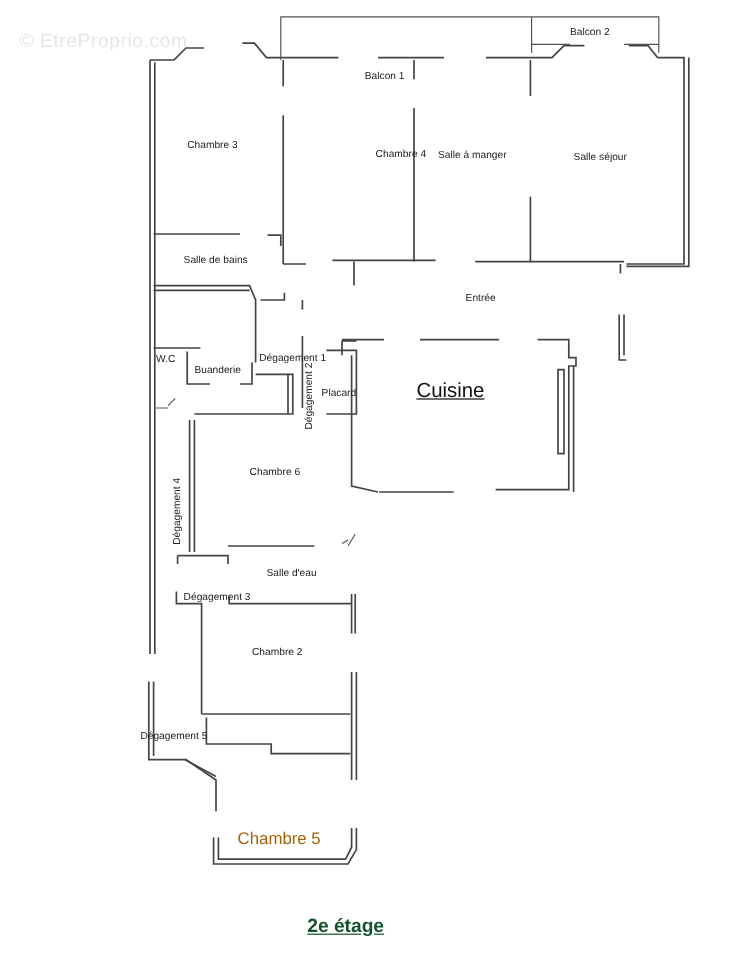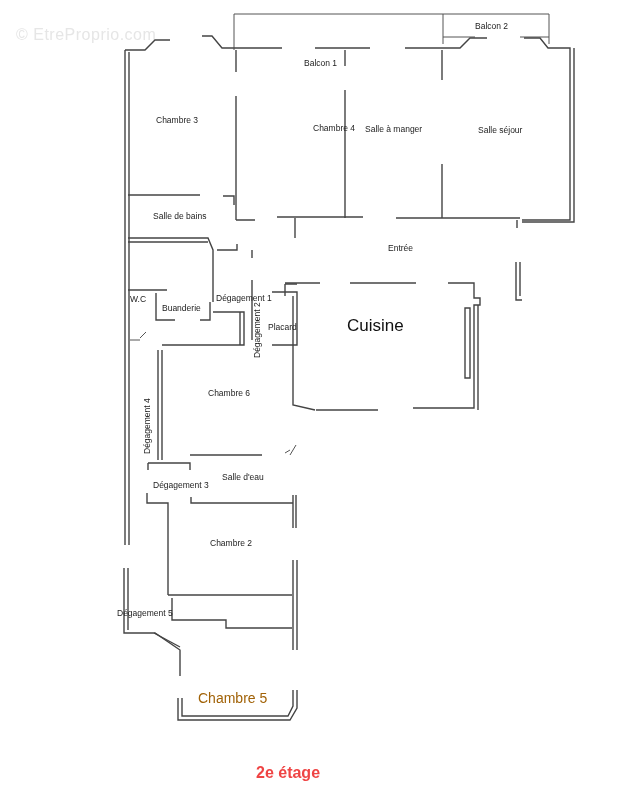--- a/index.html
+++ b/index.html
@@ -1,25 +1,25 @@
 <!DOCTYPE html>
 <html><head>
 <meta charset="utf-8">
 <style>
   html, body { margin: 0; padding: 0; background: #ffffff; }
   body { width: 618px; height: 800px; position: relative; overflow: hidden; font-family: "Liberation Sans", sans-serif; }
   #plan { position: absolute; left: 0; top: 0; width: 618px; height: 800px; }
   .w { stroke: #444; stroke-width: 1.4; fill: none; }
   .w2 { stroke: #555; stroke-width: 1; fill: none; }
   .lbl { position: absolute; font-size: 8.5px; color: #222; white-space: nowrap; font-family: "Liberation Sans", sans-serif; }
-  .big { font-size: 17px; color: #111; }
+  .big { font-size: 17px; color: #111; text-decoration: underline; }
   .mid { font-size: 14px; color: #a16207; }
   .vert { transform: rotate(-90deg); transform-origin: left top; }
   .wm { position: absolute; left: 16px; top: 26px; font-size: 16px; color: #e6e6e6; letter-spacing: 0.5px; }
-  .title { position: absolute; left: 256px; top: 764px; font-size: 16px; font-weight: bold; color: #ef4444; }
+  .title { position: absolute; left: 256px; top: 764px; font-size: 16px; font-weight: bold; color: #14532d; text-decoration: underline; }
 </style>
 </head>
 <body>
 
 <div class="wm">© EtreProprio.com</div>
 
 <svg id="plan" viewBox="0 0 618 800">
 
   <path class="w2" d="M234 50 V14 H549 V44"></path>
   <path class="w2" d="M443 14 V44"></path>
@@ -111,18 +111,18 @@
 <div class="lbl" style="left:388px;top:243px;">Entrée</div>
 <div class="lbl" style="left:216px;top:268px;margin-top:25px;">Dégagement 1</div>
 <div class="lbl vert" style="left:252px;top:358px;">Dégagement 2</div>
 <div class="lbl" style="left:130px;top:294px;">W.C</div>
 <div class="lbl" style="left:162px;top:303px;">Buanderie</div>
 <div class="lbl" style="left:268px;top:322px;">Placard</div>
 <div class="lbl big" style="left:347px;top:316px;">Cuisine</div>
 <div class="lbl" style="left:208px;top:388px;">Chambre 6</div>
 <div class="lbl vert" style="left:142px;top:454px;">Dégagement 4</div>
 <div class="lbl" style="left:222px;top:472px;">Salle d'eau</div>
-<div class="lbl" style="left:143px;top:480px;padding-left:10px;">Dégagement 3</div>
+<div class="lbl" style="left:143px;top:492px;padding-left:10px;">Dégagement 3</div>
 <div class="lbl" style="left:210px;top:538px;">Chambre 2</div>
 <div class="lbl" style="left:117px;top:608px;">Dégagement 5</div>
 <div class="lbl mid" style="left:198px;top:690px;">Chambre 5</div>
 
 <div class="title">2e étage</div>
 
 </body></html>

